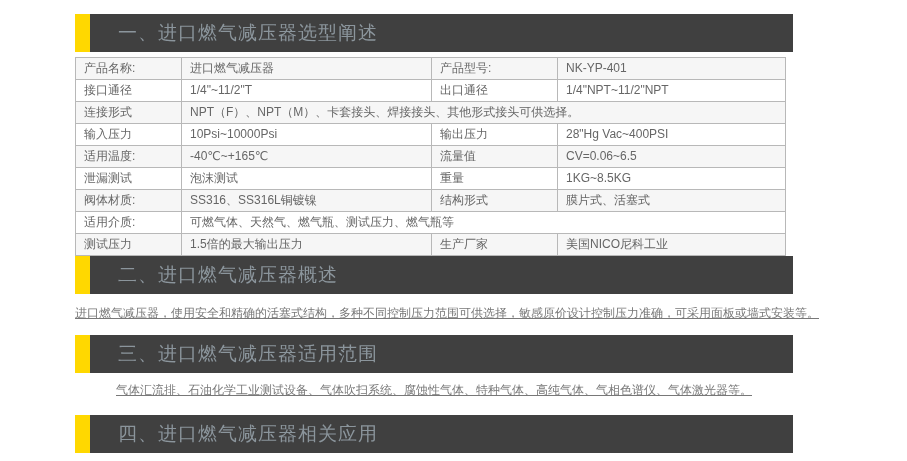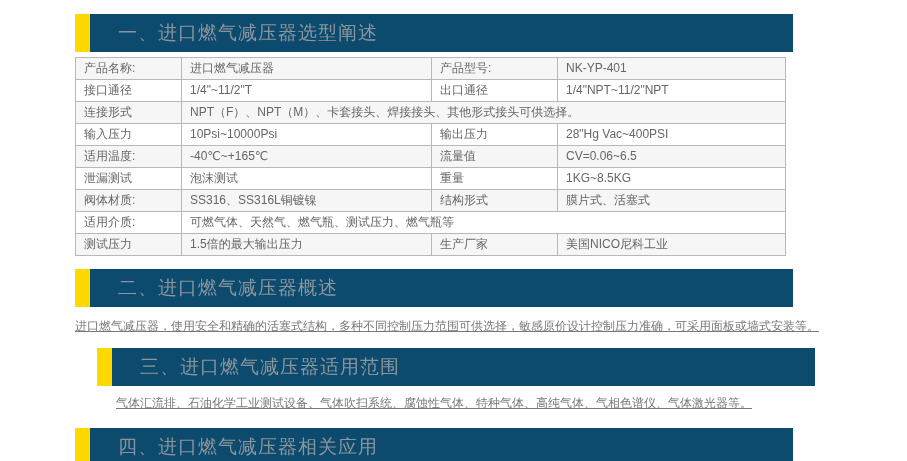--- a/index.html
+++ b/index.html
@@ -13,21 +13,21 @@
     }
     .page {
       padding: 14px 0 0 75px;
       width: 718px;
     }
     
     .section-heading {
       display: flex;
       align-items: stretch;
       height: 38px;
-      background: #0c4a6e;
+      background: #404040;
       width: 718px;
     }
     .accent-bar {
       width: 15px;
       background: #ffd800;
       flex: 0 0 15px;
     }
     .section-title {
       margin: 0;
       padding-left: 28px;
@@ -62,23 +62,23 @@
       background: #ffffff;
     }
     .para {
       margin: 0;
       font-size: 12px;
       color: #787878;
       line-height: 16px;
       white-space: nowrap;
       text-decoration: underline;
     }
-    .mt-h2 { margin-top: 13px; }
+    .mt-h2 { }
     .mt-p2 { margin-top: 11px; }
-    .mt-h3 { margin-top: 14px; margin-left: 22px; }
+    .mt-h3 { margin-top: 14px; }
     .mt-p3 { margin-top: 9px; text-align: center; }
     .mt-h4 { margin-top: 17px; }
   </style>
 </head>
 <body>
 
 <div class="page">
 
   <div class="section-heading">
     <span class="accent-bar"></span>

